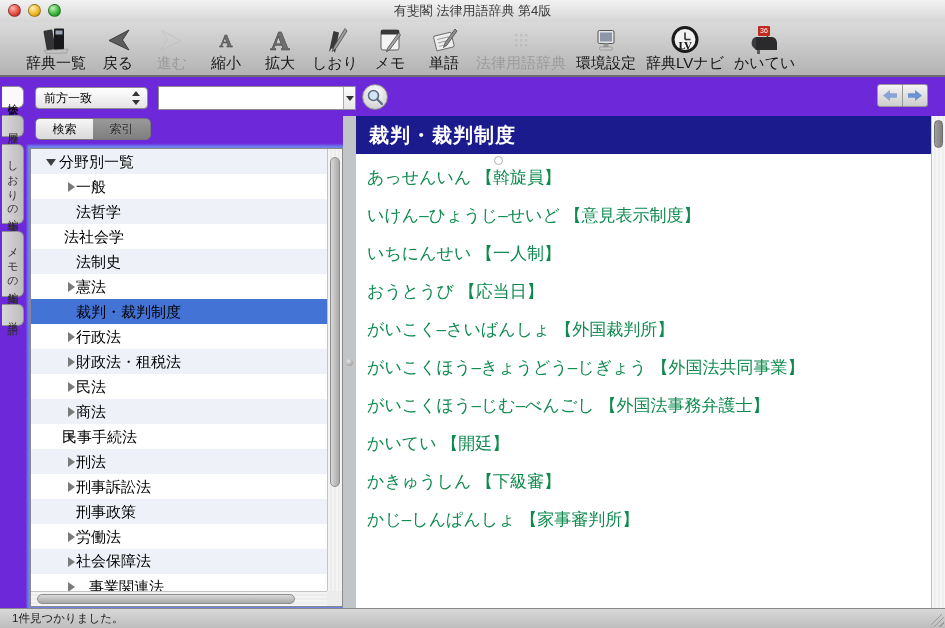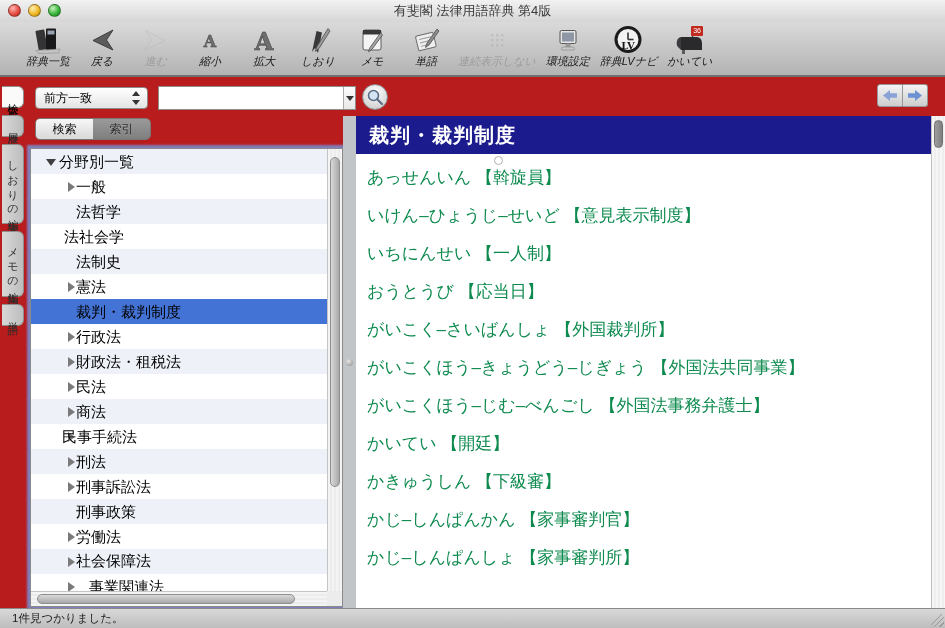--- a/index.html
+++ b/index.html
@@ -1,31 +1,31 @@
 <!DOCTYPE html>
 <html style="--navy: #1c1b8e; --green: #0d8a4e; --sel: #4473d6;"><head>
 <meta charset="utf-8">
 <style>
   html,body{margin:0;padding:0;background:#9a9a9a;font-family:"Liberation Sans","DejaVu Sans",sans-serif;}
-  .window{position:relative;width:945px;height:628px;background:#b91c1c;overflow:hidden;box-shadow:0 0 0 1px #7e7e7e;}
+  .window{position:relative;width:945px;height:628px;background:#6d28d9;overflow:hidden;box-shadow:0 0 0 1px #7e7e7e;}
 
   
   .titlebar{position:absolute;left:0;top:0;width:945px;height:22px;background:linear-gradient(#f2f2f2,#d6d6d6);}
   .title{position:absolute;left:0;right:0;top:0;height:22px;line-height:22px;text-align:center;font-size:13px;color:#3a3a3a;}
   .lights{position:absolute;left:8px;top:4px;display:flex;gap:7px;}
   .light{width:13px;height:13px;border-radius:50%;border:1px solid rgba(0,0,0,.35);box-sizing:border-box;}
   .light.red{background:radial-gradient(circle at 35% 30%,#ffb4ae,#e2463d 60%,#a02119);}
   .light.yellow{background:radial-gradient(circle at 35% 30%,#ffeeb0,#edb41f 60%,#a97c0e);}
   .light.green{background:radial-gradient(circle at 35% 30%,#c6f2b9,#2fb133 60%,#1d7a1f);}
 
   
   .toolbar{position:absolute;left:0;top:22px;width:945px;height:55px;background:linear-gradient(#dadada,#b3b3b3);border-bottom:2px solid #6f6f6f;box-sizing:border-box;display:flex;align-items:flex-start;padding:3px 0 0 26px;gap:10px;}
   .tb-item{display:flex;flex-direction:column;align-items:center;min-width:44px;cursor:default;position:relative;}
   .tb-icon{height:30px;display:flex;align-items:center;justify-content:center;}
-  .tb-label{font-size:11px;color:#151515;white-space:nowrap;margin-top:-1px;font-style:italic;}
+  .tb-label{font-size:15px;color:#151515;white-space:nowrap;margin-top:-1px;}
   .tb-item.disabled .tb-icon{opacity:.4;}
   .tb-item.disabled .tb-label{color:#9b9b9b;}
   .tb-badge{position:absolute;top:1px;left:24px;background:#c22a1f;color:#fff;font-size:7px;line-height:8px;padding:1px 2px;border-radius:1px;}
 
   
   .side-strip{position:absolute;left:0;top:79px;width:30px;bottom:20px;}
   .side-tabs{position:absolute;left:2px;top:7px;display:flex;flex-direction:column;gap:7px;}
   .vtab{writing-mode:vertical-rl;text-orientation:upright;background:linear-gradient(90deg,#d8d8d8,#bdbdbd);border:1px solid #8f8f8f;border-left:none;border-radius:0 6px 6px 0;font-size:11px;color:#2c2c2c;padding:8px 3px;letter-spacing:2px;cursor:default;}
   .vtab.active{background:#fafafa;color:#000;}
 
@@ -189,21 +189,21 @@
               <rect x="19" y="8" width="2.4" height="2.4"></rect>
               <rect x="9" y="13" width="2.4" height="2.4"></rect>
               <rect x="14" y="13" width="2.4" height="2.4"></rect>
               <rect x="19" y="13" width="2.4" height="2.4"></rect>
               <rect x="9" y="18" width="2.4" height="2.4"></rect>
               <rect x="14" y="18" width="2.4" height="2.4"></rect>
               <rect x="19" y="18" width="2.4" height="2.4"></rect>
             </g>
           </svg>
         </span>
-        <span class="tb-label">連続表示しない</span>
+        <span class="tb-label">法律用語辞典</span>
       </div>
       <div class="tb-item">
         <span class="tb-icon">
           <svg width="30" height="28" viewBox="0 0 30 28">
             <rect x="7" y="4.5" width="16" height="13" rx="1.5" fill="#e6e6e6" stroke="#555"></rect>
             <rect x="9" y="6.5" width="12" height="9" fill="#8d97a5"></rect>
             <rect x="12.5" y="17.5" width="5" height="3.5" fill="#9a9a9a"></rect>
             <rect x="8.5" y="21" width="13" height="3" rx="1.2" fill="#c9c9c9" stroke="#7f7f7f" stroke-width="0.6"></rect>
           </svg>
         </span>
@@ -373,21 +373,20 @@
       <span class="anchor-ring"></span>
     <div class="entry">あっせんいん 【斡旋員】</div>
         <div class="entry">いけん–ひょうじ–せいど 【意見表示制度】</div>
         <div class="entry">いちにんせい 【一人制】</div>
         <div class="entry">おうとうび 【応当日】</div>
         <div class="entry">がいこく–さいばんしょ 【外国裁判所】</div>
         <div class="entry">がいこくほう–きょうどう–じぎょう 【外国法共同事業】</div>
         <div class="entry">がいこくほう–じむ–べんごし 【外国法事務弁護士】</div>
         <div class="entry">かいてい 【開廷】</div>
         <div class="entry">かきゅうしん 【下級審】</div>
-        <div class="entry">かじ–しんぱんかん 【家事審判官】</div>
         <div class="entry">かじ–しんぱんしょ 【家事審判所】</div>
       </div>
   </div>
 
   <div class="right-sb">
     <div class="thumb"></div>
   </div>
 
   <div class="statusbar">
     <span>1件見つかりました。</span>

